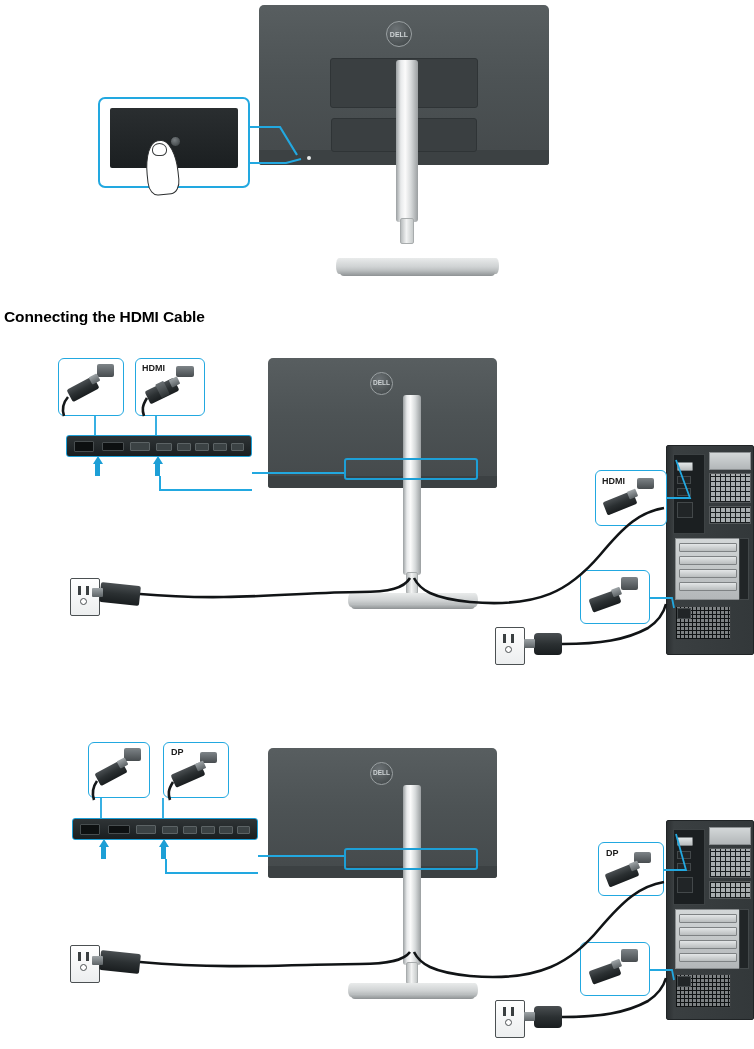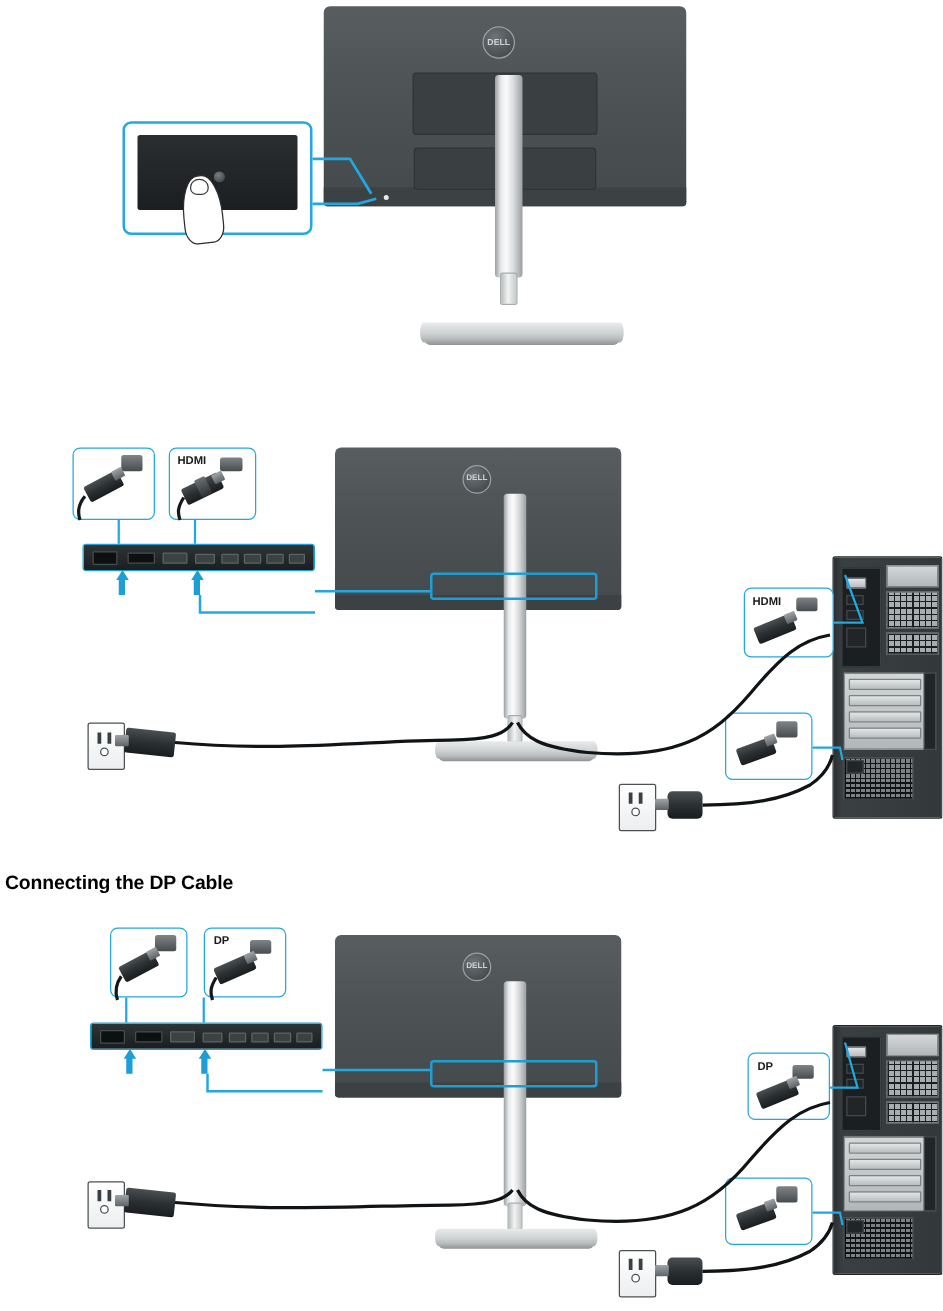--- a/index.html
+++ b/index.html
@@ -271,20 +271,21 @@
     <div class="pwr-button" style="left:170px;top:136px;width:11px;height:11px;"></div>
     <div class="finger" style="left:146px;top:140px;width:32px;height:55px;transform:rotate(-6deg);"></div>
     <div class="finger-nail" style="left:152px;top:143px;width:15px;height:13px;"></div>
 
     <svg class="cable-svg" width="754" height="295">
       <polyline points="250,127 280,127 297,155" fill="none" stroke="#22a8e0" stroke-width="2.2"></polyline>
       <polyline points="250,163 286,163 301,159" fill="none" stroke="#22a8e0" stroke-width="2.2"></polyline>
     </svg>
   </div>
 
+  <div class="section-heading" style="left:4px;top:308px;">Connecting the HDMI Cable</div>
 
   <div class="fig" style="left:0;top:340px;width:754px;height:340px;">
 
     <div class="mon-panel" style="left:268px;top:18px;width:229px;height:130px;"></div>
     <div class="mon-bezel-bottom" style="left:268px;top:136px;width:229px;height:12px;"></div>
     <div class="dell-logo" style="left:370px;top:32px;width:23px;height:23px;font-size:6.5px;">DELL</div>
     <div class="mon-neck" style="left:403px;top:55px;width:18px;height:180px;"></div>
     <div class="mon-neck-slot" style="left:406px;top:232px;width:12px;height:22px;"></div>
     <div class="mon-base" style="left:348px;top:253px;width:130px;height:14px;"></div>
     <div class="mon-base-front" style="left:351px;top:264px;width:124px;height:5px;"></div>
@@ -382,21 +383,20 @@
 
       <path d="M414,238 C420,250 432,258 470,262 C540,268 570,250 600,215 C625,185 640,172 664,168" fill="none" stroke="#111416" stroke-width="2.6"></path>
 
       <path d="M562,304 C600,304 626,300 648,288 C660,280 664,272 666,264" fill="none" stroke="#111416" stroke-width="2.6"></path>
 
       <polyline points="667,158 690,158 676,120" fill="none" stroke="#22a8e0" stroke-width="1.8"></polyline>
       <polyline points="650,258 672,258 674,268" fill="none" stroke="#22a8e0" stroke-width="1.8"></polyline>
     </svg>
   </div>
 
-  <div class="section-heading" style="left:4px;top:698px;">Connecting the DP Cable</div>
 
   <div class="fig" style="left:0;top:730px;width:754px;height:319px;">
 
     <div class="mon-panel" style="left:268px;top:18px;width:229px;height:130px;"></div>
     <div class="mon-bezel-bottom" style="left:268px;top:136px;width:229px;height:12px;"></div>
     <div class="dell-logo" style="left:370px;top:32px;width:23px;height:23px;font-size:6.5px;">DELL</div>
     <div class="mon-neck" style="left:403px;top:55px;width:18px;height:180px;"></div>
     <div class="mon-neck-slot" style="left:406px;top:232px;width:12px;height:22px;"></div>
     <div class="mon-base" style="left:348px;top:253px;width:130px;height:14px;"></div>
     <div class="mon-base-front" style="left:351px;top:264px;width:124px;height:5px;"></div>

